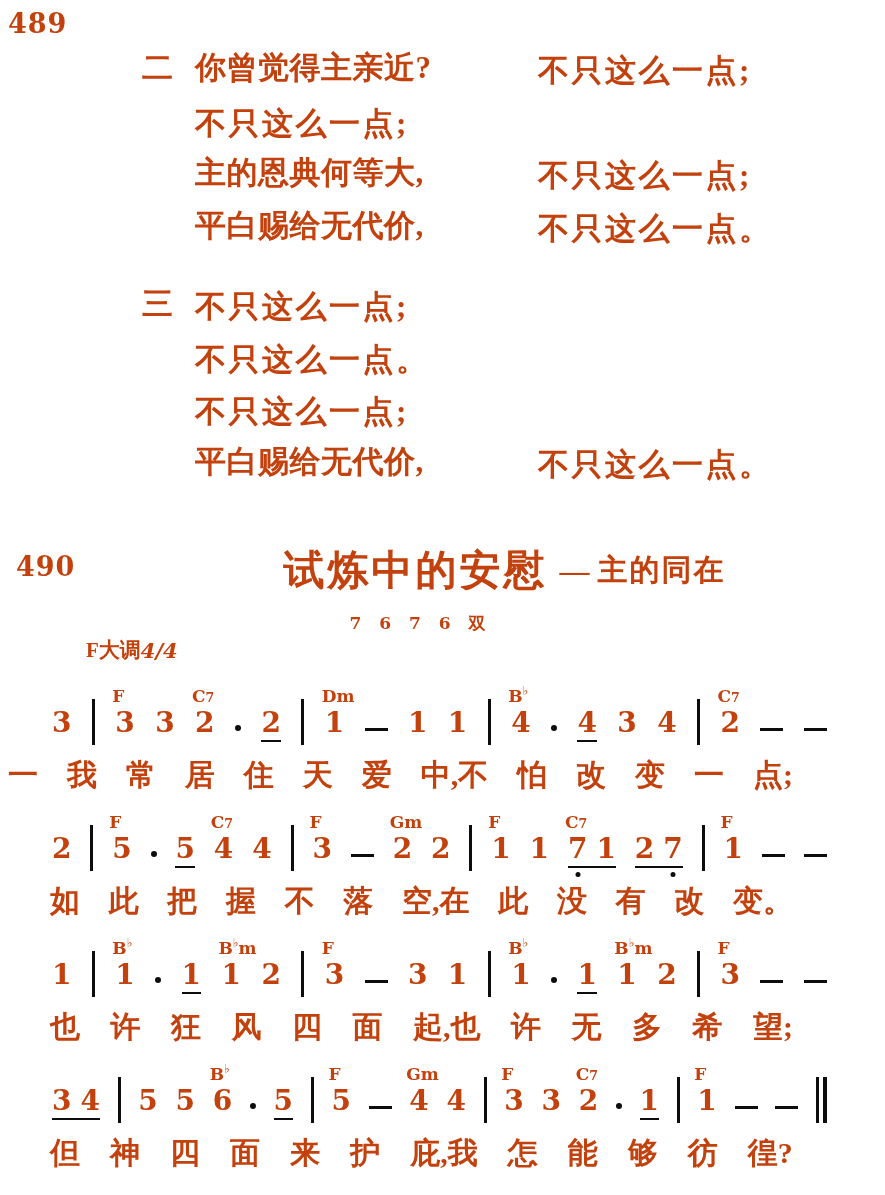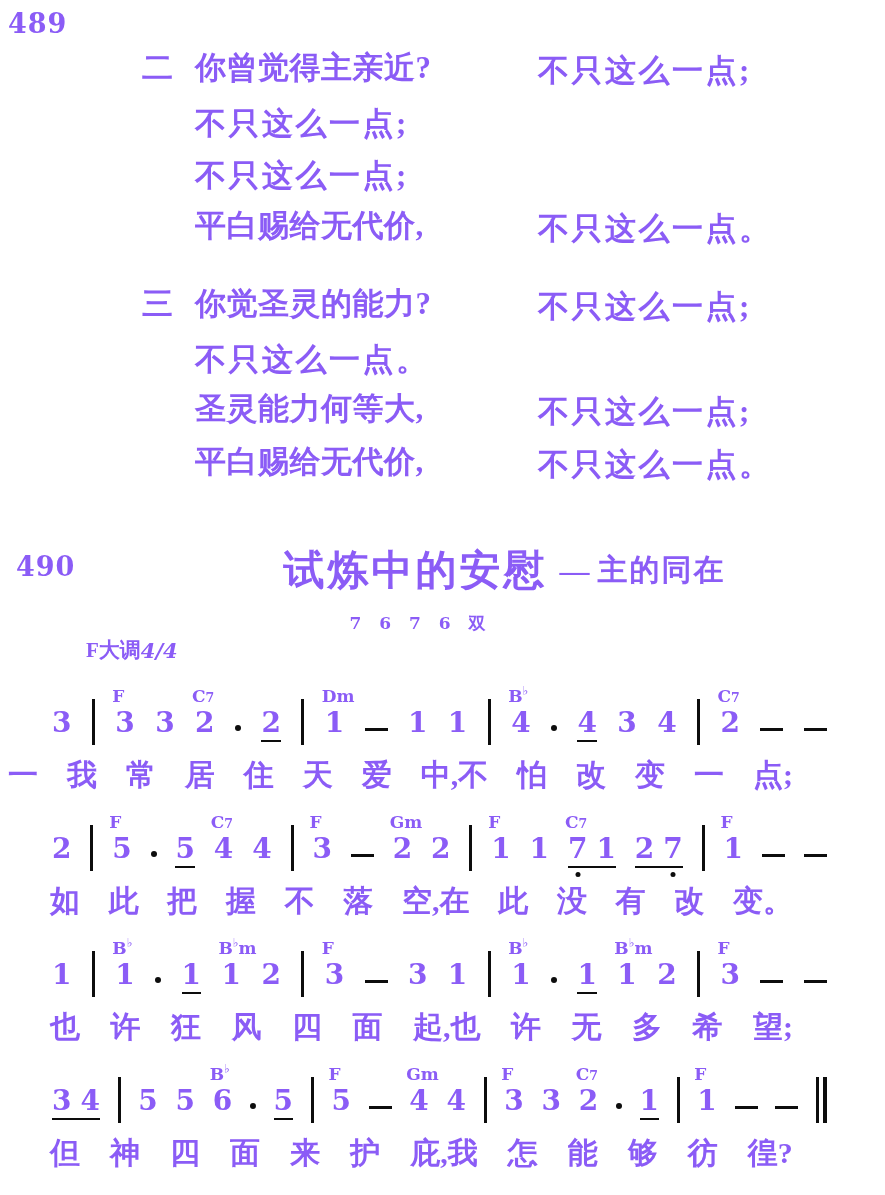--- a/index.html
+++ b/index.html
@@ -1,16 +1,16 @@
 <!DOCTYPE html>
 <html><head>
 <meta charset="utf-8">
 <style>
   html,body{margin:0;padding:0;background:#fff;}
-  .page{position:relative;width:885px;height:1195px;background:#fff;color:#8b5cf6;
+  .page{position:relative;width:885px;height:1195px;background:#fff;color:#c2410c;
         font-family:"Liberation Serif","DejaVu Serif",serif;overflow:hidden;}
 
   
   .hymn-num{position:absolute;font-family:"DejaVu Serif",serif;font-weight:900;font-size:27px;letter-spacing:1px;}
   #num489{top:8px;left:8px;}
   #num490{top:551px;left:16px;}
 
   
   #verses{position:absolute;top:42px;left:0;width:885px;}
   .verse{margin-bottom:26px;}
@@ -76,41 +76,40 @@
         <span class="v-num">二</span>
         <span class="v-left">你曾觉得主亲近?</span>
         <span class="v-right">不只这么一点;</span>
       </div>
       <div class="v-line">
         <span class="v-num"></span>
         <span class="v-right">不只这么一点;</span>
       </div>
       <div class="v-line">
         <span class="v-num"></span>
+        <span class="v-left">主的恩典何等大,</span>
         <span class="v-right">不只这么一点;</span>
       </div>
       <div class="v-line">
         <span class="v-num"></span>
         <span class="v-left">平白赐给无代价,</span>
         <span class="v-right">不只这么一点。</span>
       </div>
     </div>
     <div class="verse">
       <div class="v-line">
         <span class="v-num">三</span>
-        <span class="v-left">你觉圣灵的能力?</span>
         <span class="v-right">不只这么一点;</span>
       </div>
       <div class="v-line">
         <span class="v-num"></span>
         <span class="v-right">不只这么一点。</span>
       </div>
       <div class="v-line">
         <span class="v-num"></span>
-        <span class="v-left">圣灵能力何等大,</span>
         <span class="v-right">不只这么一点;</span>
       </div>
       <div class="v-line">
         <span class="v-num"></span>
         <span class="v-left">平白赐给无代价,</span>
         <span class="v-right">不只这么一点。</span>
       </div>
     </div>
   </div>
 

